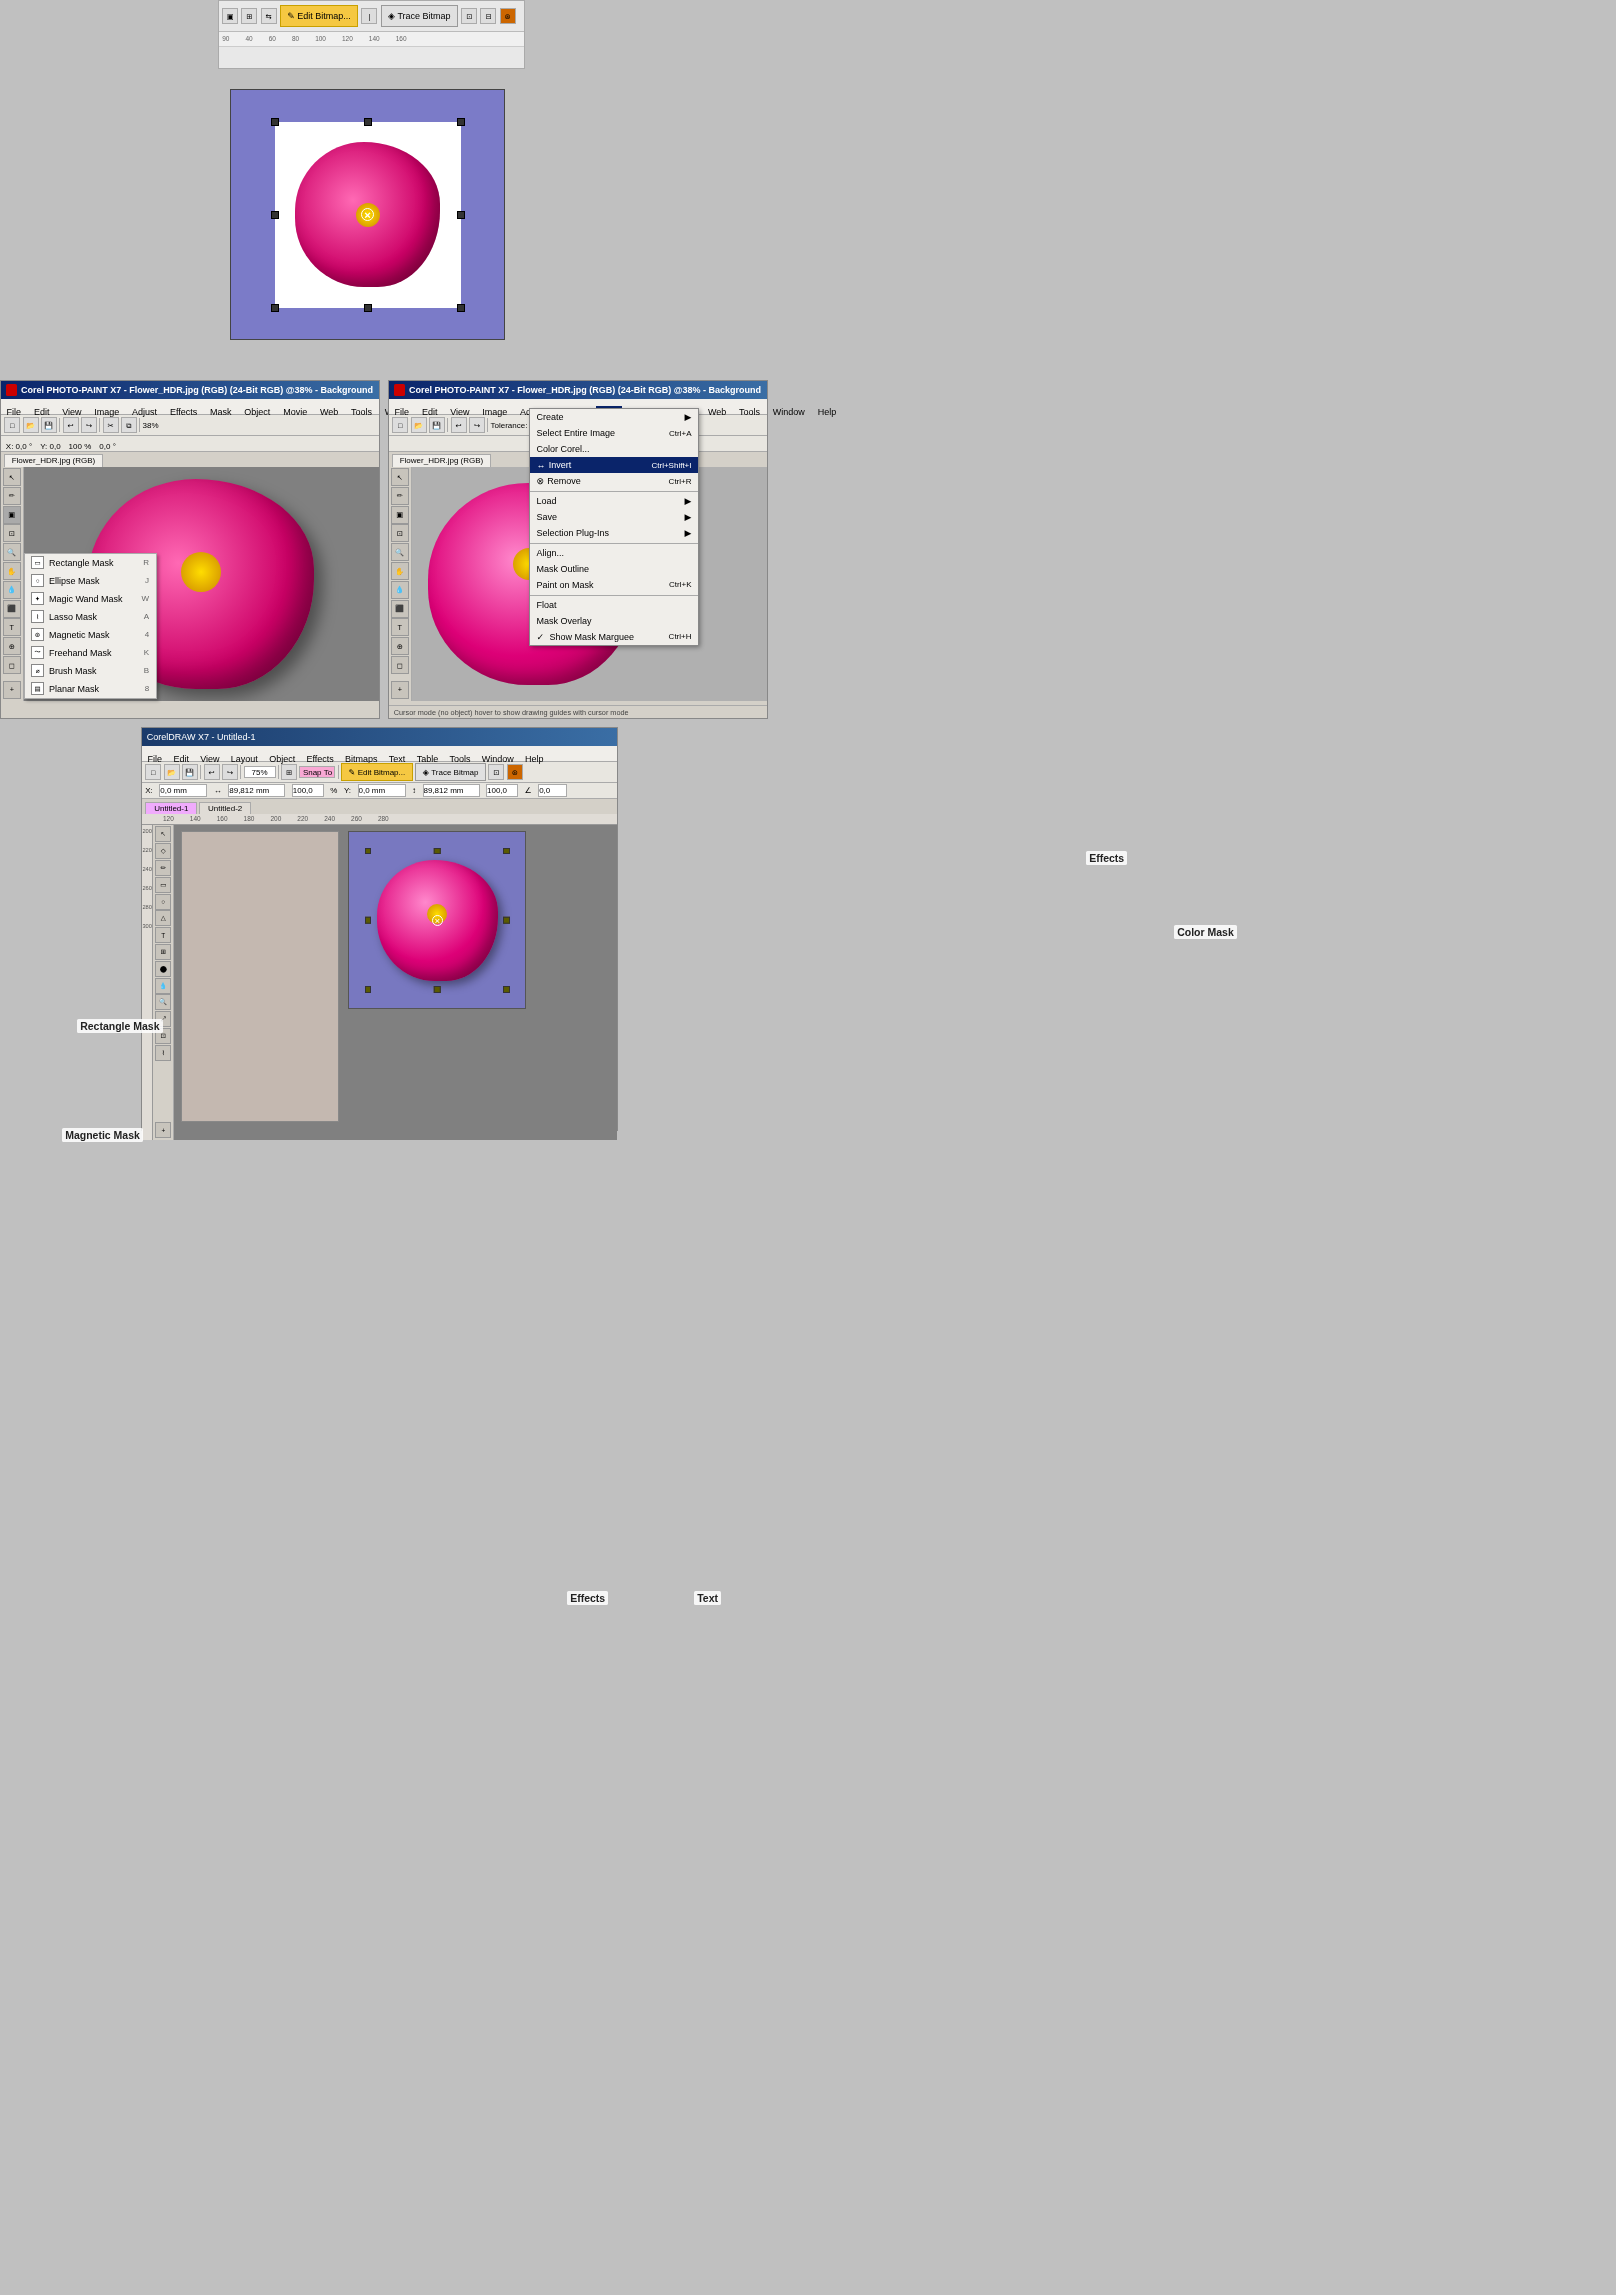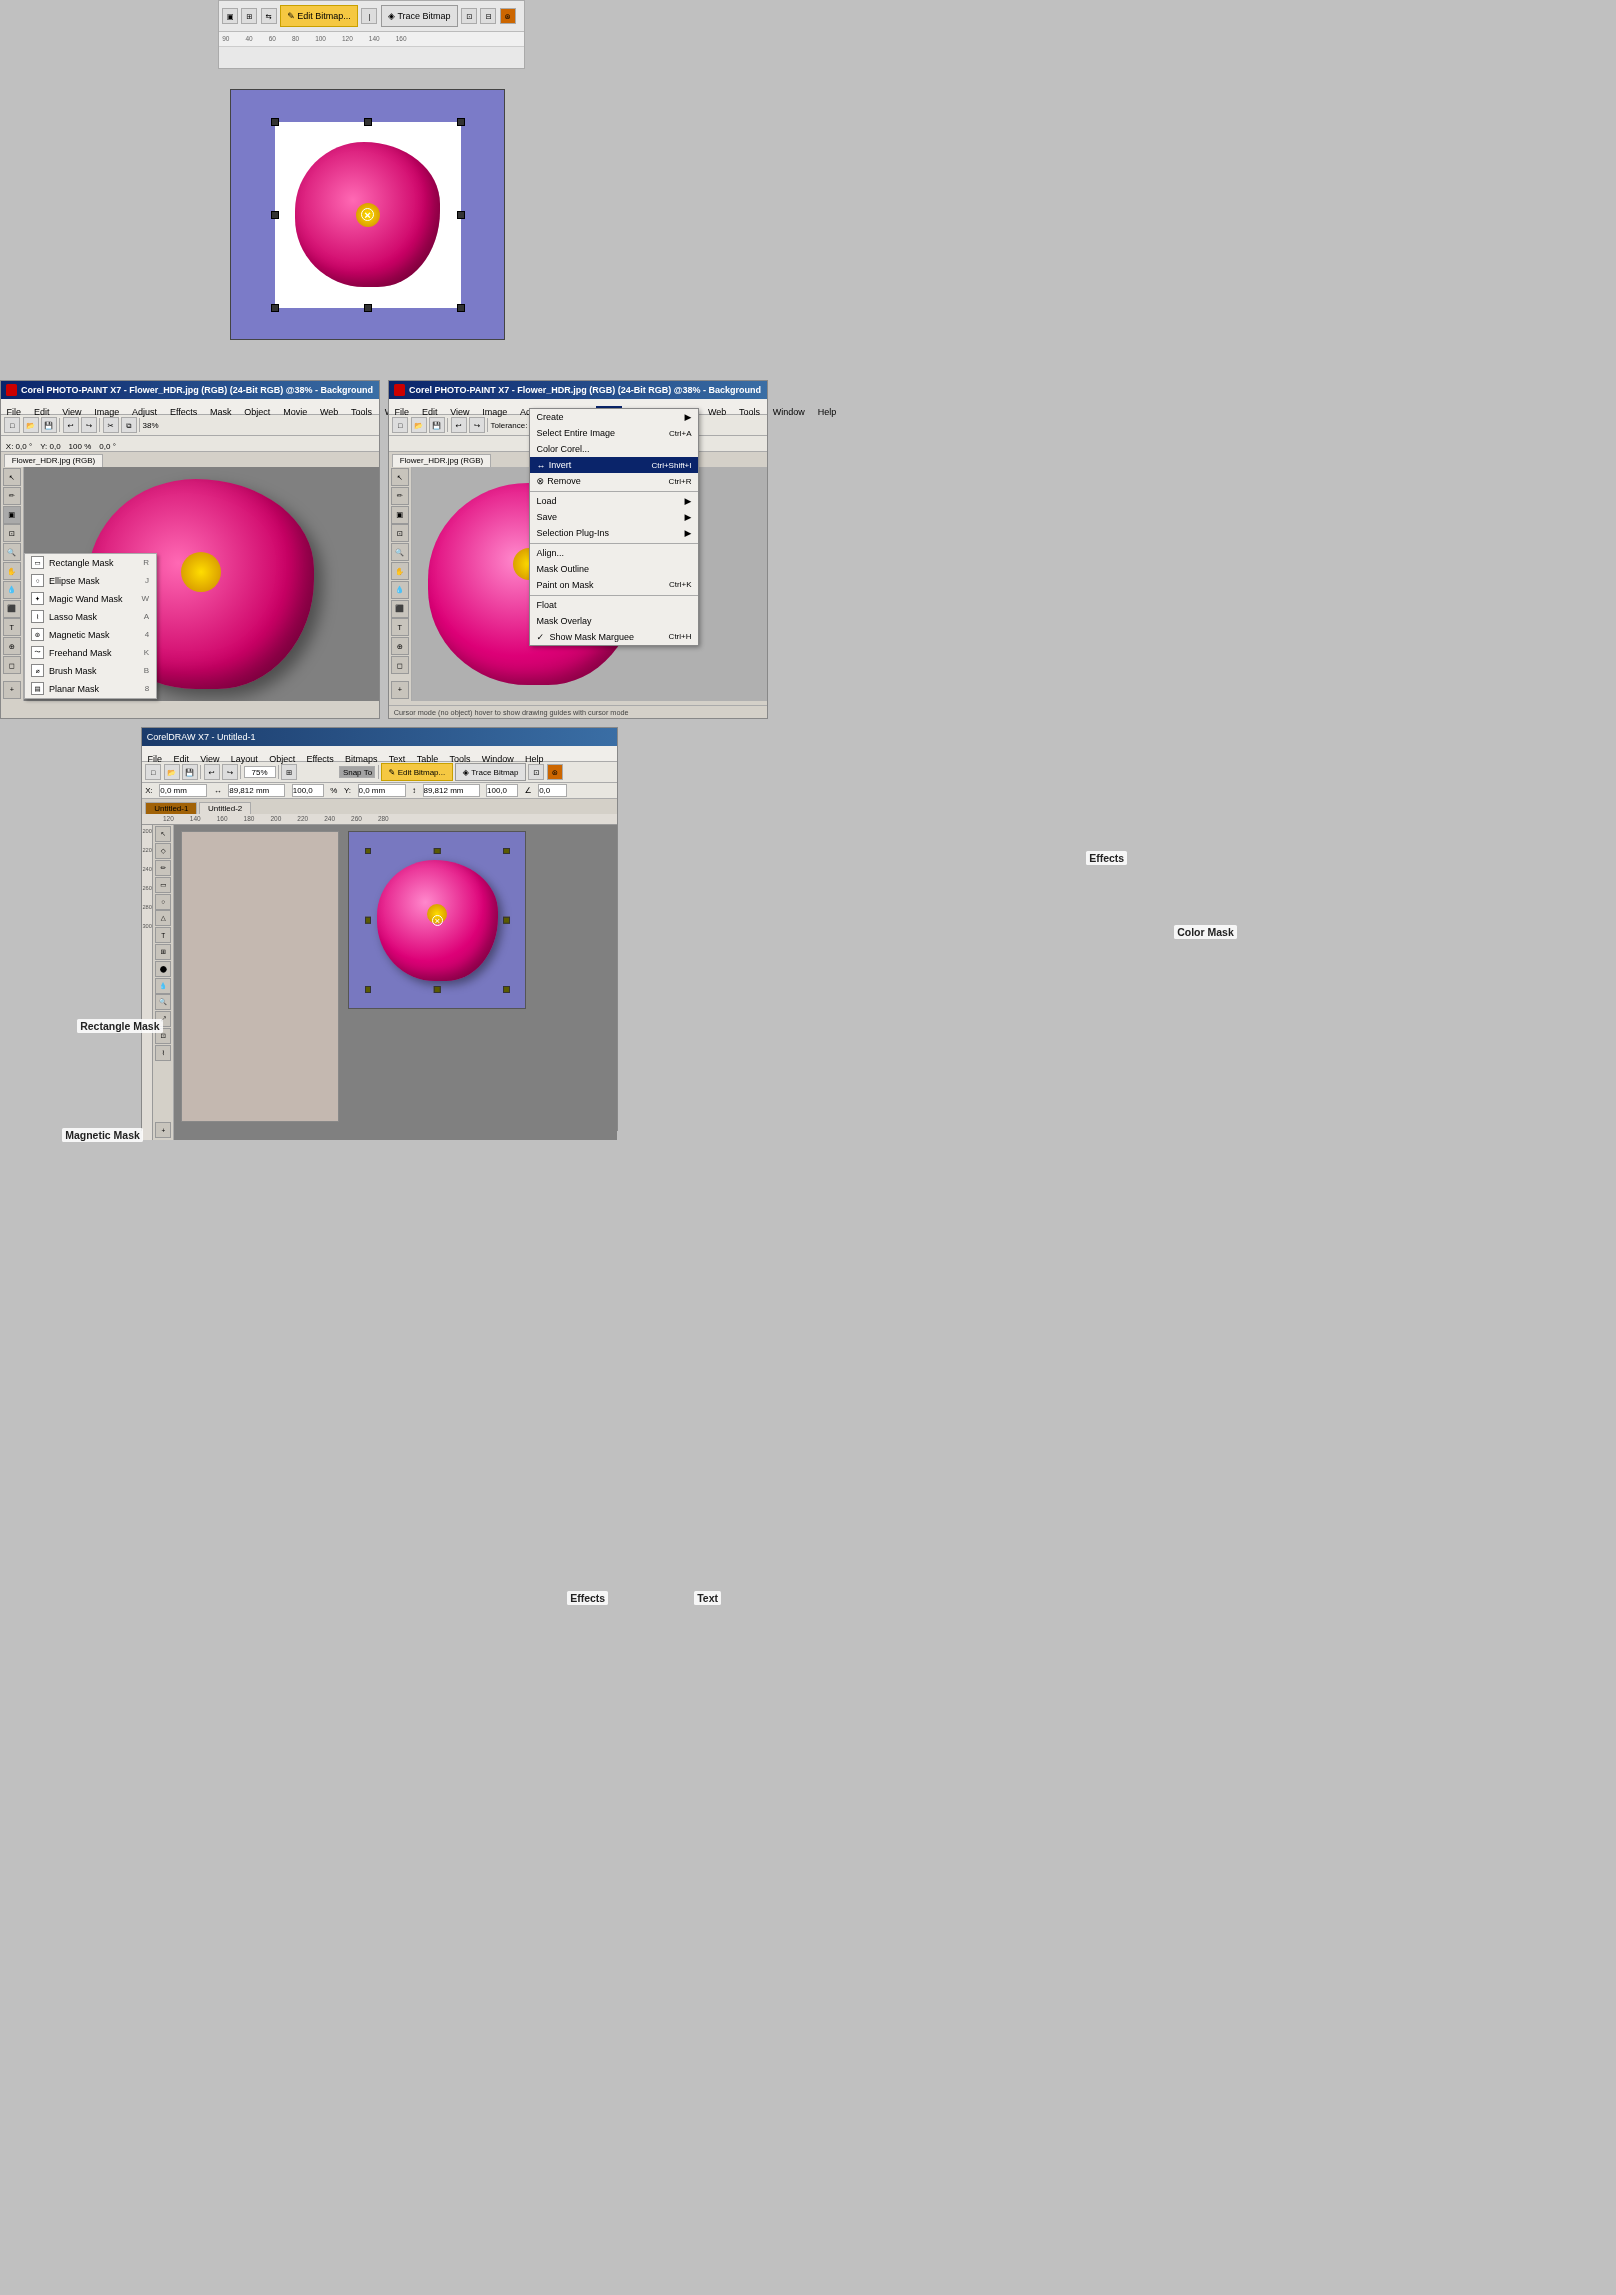--- a/index.html
+++ b/index.html
@@ -411,21 +411,21 @@
       height: 12px;
       background: #e0dcd6;
       border: 0.8px solid #aaa;
       border-bottom: none;
       padding: 0 8px;
       font-size: 8px;
       display: flex;
       align-items: center;
       cursor: pointer;
     }
-    .cd-tab.active { background: #a16207; }
+    .cd-tab.active { background: #f0abfc; }
     .cd-main {
       display: flex;
       height: calc(100% - 87px);
     }
     .cd-left-tools {
       width: 21px;
       background: #d4d0c8;
       border-right: 0.8px solid #aaa;
       display: flex;
       flex-direction: column;
@@ -903,21 +903,21 @@
     <div class="tb-icon">💾</div>
     <div style="width:0.8px;height:14.5px;background:#aaa;"></div>
     <div class="tb-icon">↩</div>
     <div class="tb-icon">↪</div>
     <div style="width:0.8px;height:14.5px;background:#aaa;"></div>
     <div style="font-size:8px;padding:0.8px 1.6px;border:0.8px solid #aaa;background:white;width:32px;text-align:center;">
       <span>75%</span>
     </div>
     <div style="width:0.8px;height:14.5px;background:#aaa;"></div>
     <div class="tb-icon">⊞</div>
-    <span style="font-size:8px;padding:0.8px 2.4px;border:0.8px solid #aaa;background:#a3a3a3;margin-left:40px;">Snap To</span>
+    <span style="font-size:8px;padding:0.8px 2.4px;border:0.8px solid #aaa;background:#f9a8d4;">Snap To</span>
     <div style="width:0.8px;height:14.5px;background:#aaa;"></div>
     <div class="toolbar-btn yellow-bg" style="height:18px;font-size:8px;">
       <span>✎</span>
       <span>Edit Bitmap...</span>
     </div>
     <div class="toolbar-btn" style="height:18px;font-size:8px;">
       <span>◈</span>
       <span>Trace Bitmap</span>
     </div>
     <div class="tb-icon">⊡</div>

